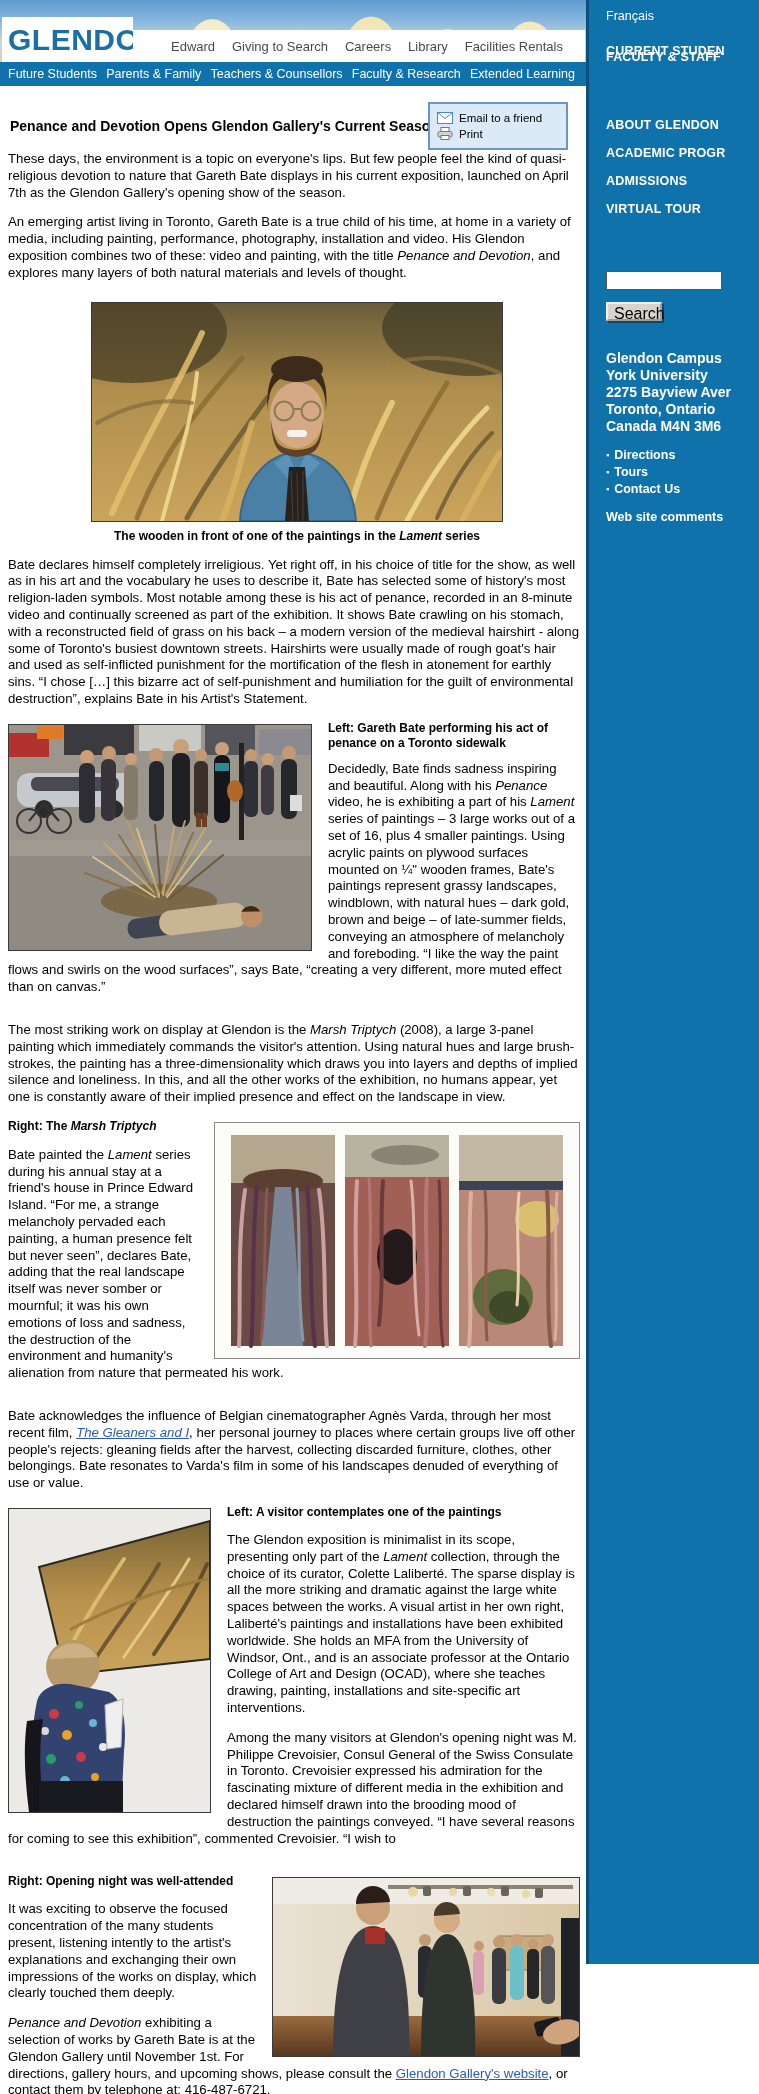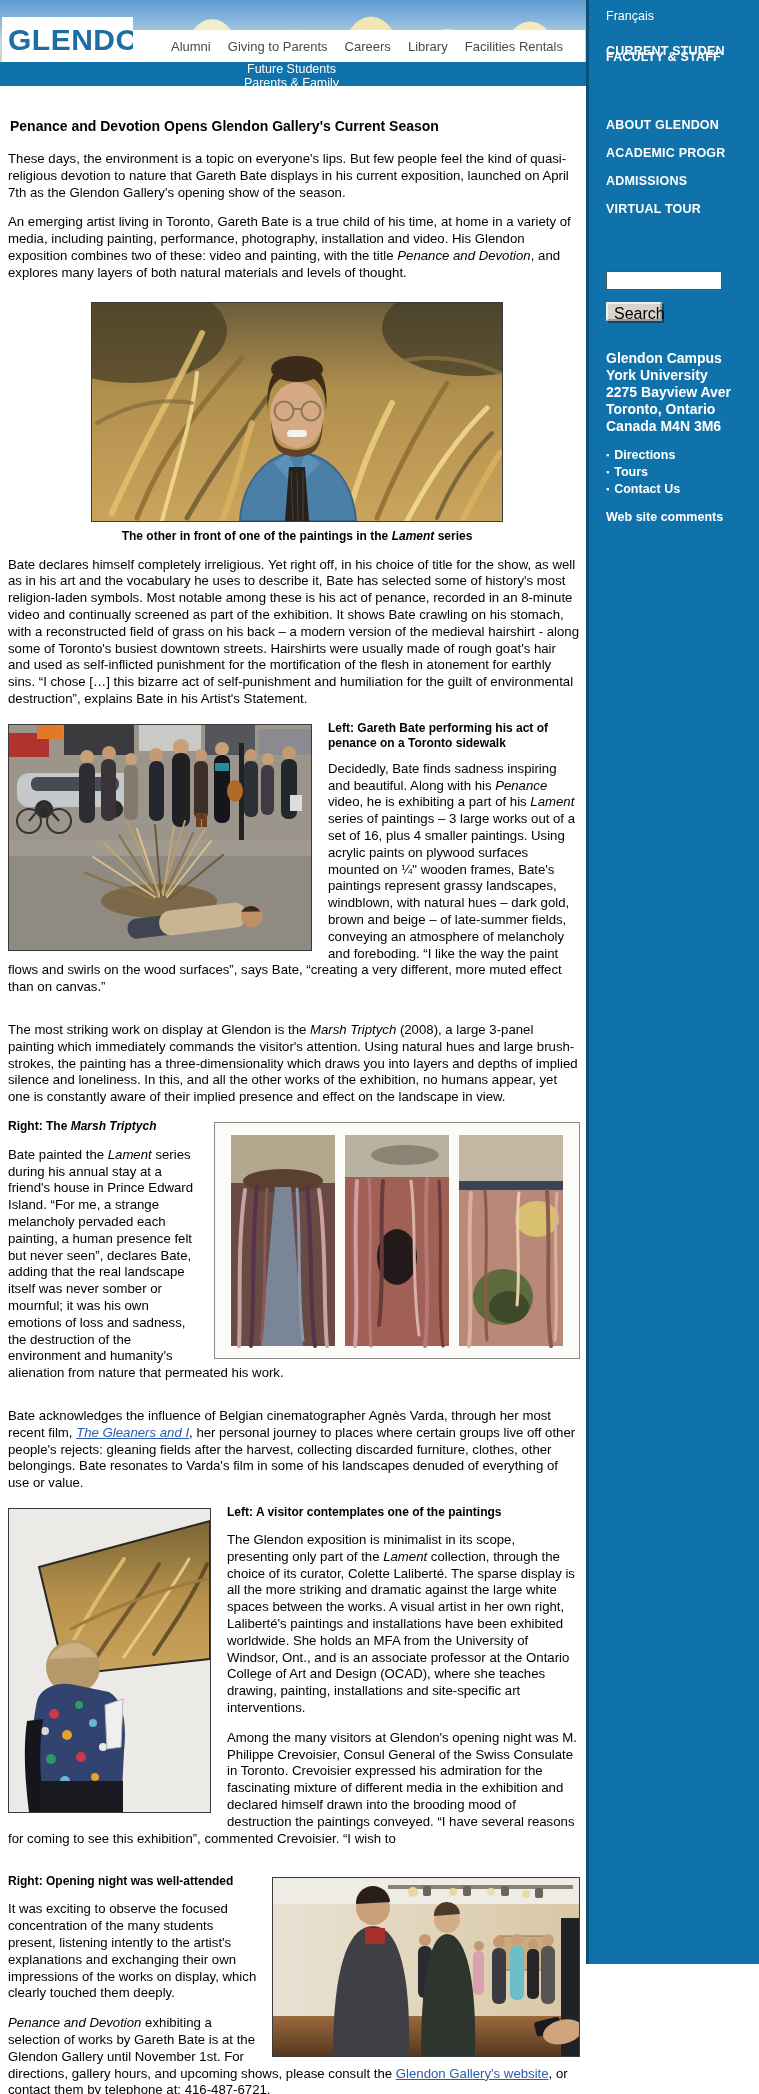--- a/index.html
+++ b/index.html
@@ -14,21 +14,21 @@
       radial-gradient(ellipse 44px 62px at 36% 92%, #f5eccb 0 60%, transparent 62%),
       radial-gradient(ellipse 42px 58px at 50% 105%, #e9dda2 0 60%, transparent 62%),
       radial-gradient(ellipse 46px 64px at 63% 90%, #f2e6b4 0 60%, transparent 62%),
       radial-gradient(ellipse 40px 56px at 76% 102%, #efe3ad 0 60%, transparent 62%),
       radial-gradient(ellipse 44px 60px at 90% 94%, #f4eac0 0 60%, transparent 62%),
       linear-gradient(180deg,#5f9cd0 0%,#8ab8de 35%,#cdd9d8 70%,#d8d2a8 100%);}
   .logo-box{position:absolute;left:2px;top:17px;width:131px;height:45px;background:#fff;display:flex;align-items:center;padding-left:6px;box-sizing:border-box;}
   .logo-box span{font-weight:bold;font-size:30px;letter-spacing:.5px;color:#1d6ea5;}
   .topnav{position:absolute;left:133px;top:30px;width:452px;height:32px;background:#fff;display:flex;align-items:center;justify-content:space-between;box-sizing:border-box;padding:0 22px 0 38px;}
   .topnav span{font-size:13px;color:#4a4a4a;white-space:nowrap;cursor:pointer;}
-  .mainnav{position:absolute;left:0;top:62px;width:589px;height:24px;background:#0f72aa;display:flex;align-items:center;justify-content:space-between;box-sizing:border-box;padding:0 14px 0 8px;flex-direction:column;}
+  .mainnav{position:absolute;left:0;top:62px;width:589px;height:24px;background:#0f72aa;display:flex;align-items:center;justify-content:space-between;box-sizing:border-box;padding:0 14px 0 8px;}
   .mainnav span{font-size:12.5px;color:#fff;white-space:nowrap;cursor:pointer;}
   
   .sidebar{position:absolute;left:586px;top:0;width:173px;height:1964px;background:#0f72aa;border-left:3px solid #0a5078;box-sizing:border-box;}
   .sb{position:absolute;left:17px;color:#fff;white-space:nowrap;}
   .sb.link{cursor:pointer;}
   .fr{top:9px;font-size:12.5px;}
   .aud{font-weight:bold;font-size:12.5px;letter-spacing:.2px;}
   .sec{font-weight:bold;font-size:12.5px;letter-spacing:.2px;}
   .search-input{position:absolute;left:17px;top:271px;width:108px;height:17px;border:1px solid #555;background:#fff;font-size:12px;padding:0 3px;}
   .search-btn{position:absolute;left:17px;top:302px;width:56px;height:19px;background:#d8d4cb;border:2px outset #f2f0ea;box-shadow:2px 2px 0 rgba(10,40,60,.55);font-size:16px;color:#000;font-family:"Liberation Sans",sans-serif;cursor:pointer;}
@@ -54,22 +54,22 @@
   .trip-caption{margin-top:0;}
 </style>
 </head>
 <body>
 
 <div class="banner">
   <div class="logo-box">
     <span>GLENDON</span>
   </div>
   <div class="topnav">
-    <span>Alumni</span>
-    <span>Giving to Parents</span>
+    <span>Edward</span>
+    <span>Giving to Search</span>
     <span>Careers</span>
     <span>Library</span>
     <span>Facilities Rentals</span>
   </div>
 </div>
 <div class="mainnav">
   <span>Future Students</span>
   <span>Parents &amp; Family</span>
   <span>Teachers &amp; Counsellors</span>
   <span>Faculty &amp; Research</span>
@@ -94,20 +94,37 @@
     <div>Canada M4N 3M6</div>
   </div>
   <div class="sb quick" style="top:447px">Directions</div>
   <div class="sb quick" style="top:464px">Tours</div>
   <div class="sb quick" style="top:481px">Contact Us</div>
   <div class="sb cmt" style="top:510px">Web site comments</div>
 </div>
 
 <div class="content">
 
+  <div class="actions">
+    <div class="row">
+      <svg width="16" height="12" viewBox="0 0 16 12">
+          <rect x="0.5" y="0.5" width="15" height="11" fill="#fff" stroke="#4a86c8"></rect>
+          <path d="M0.5,0.5 L8,6.5 L15.5,0.5" fill="none" stroke="#4a86c8"></path>
+        </svg>
+      <span>Email to a friend</span>
+    </div>
+    <div class="row">
+      <svg width="16" height="13" viewBox="0 0 16 13">
+          <rect x="4" y="0.5" width="8" height="4" fill="#fff" stroke="#777"></rect>
+          <rect x="1" y="4.5" width="14" height="5.5" rx="1.5" fill="#d2d2d2" stroke="#777"></rect>
+          <rect x="4" y="8.5" width="8" height="4" fill="#fff" stroke="#777"></rect>
+        </svg>
+      <span>Print</span>
+    </div>
+  </div>
 
   <h1>Penance and Devotion Opens Glendon Gallery's Current Season</h1>
 
   <p class="body"><span>These days, the environment is a topic on everyone's lips. But few people feel the kind of quasi-religious devotion to nature that Gareth Bate displays in his current exposition, launched on April 7th as the Glendon Gallery's opening show of the season.</span></p>
 
   <p class="body"><span>An emerging artist living in Toronto, Gareth Bate is a true child of his time, at home in a variety of media, including painting, performance, photography, installation and video. His Glendon exposition combines two of these: video and painting, with the title </span><span class="i">Penance and Devotion</span><span>, and explores many layers of both natural materials and levels of thought.</span></p>
 
   <figure class="fig1">
     <svg class="ph" width="410" height="218" viewBox="0 0 410 218">
       <defs>
@@ -144,21 +161,21 @@
         </g>
       <ellipse cx="205" cy="112" rx="27" ry="33" fill="#d4a983"></ellipse>
       <path d="M176,108 C172,70 190,56 205,56 C222,56 238,70 234,108 C234,84 226,72 205,72 C184,72 176,84 176,108 Z" fill="#3c2b1a"></path>
       <ellipse cx="205" cy="66" rx="26" ry="13" fill="#3c2b1a"></ellipse>
       <path d="M179,116 C180,146 186,152 205,154 C224,152 230,146 231,116 C228,140 224,146 205,147 C186,146 182,140 179,116 Z" fill="#5f4126"></path>
       <rect x="195" y="127" width="20" height="7" rx="3.5" fill="#f4f2ee"></rect>
       <circle cx="192" cy="108" r="9.5" fill="none" stroke="#8a7a5a" stroke-width="2"></circle>
       <circle cx="219" cy="108" r="9.5" fill="none" stroke="#8a7a5a" stroke-width="2"></circle>
       <line x1="201" y1="106" x2="210" y2="106" stroke="#8a7a5a" stroke-width="2"></line>
     </svg>
-    <figcaption class="cap cap-center"><span>The other in front of one of the paintings in the </span><span class="i">Lament</span><span> series</span></figcaption>
+    <figcaption class="cap cap-center"><span>The wooden in front of one of the paintings in the </span><span class="i">Lament</span><span> series</span></figcaption>
   </figure>
 
   <p class="body"><span>Bate declares himself completely irreligious. Yet right off, in his choice of title for the show, as well as in his art and the vocabulary he uses to describe it, Bate has selected some of history's most religion-laden symbols. Most notable among these is his act of penance, recorded in an 8-minute video and continually screened as part of the exhibition. It shows Bate crawling on his stomach, with a reconstructed field of grass on his back – a modern version of the medieval hairshirt - along some of Toronto's busiest downtown streets. Hairshirts were usually made of rough goat's hair and used as self-inflicted punishment for the mortification of the flesh in atonement for earthly sins. “I chose […] this bizarre act of self-punishment and humiliation for the guilt of environmental destruction”, explains Bate in his Artist's Statement.</span></p>
 
   <div class="sect">
     <svg class="ph fl" width="302" height="225" viewBox="0 0 302 225">
       <rect width="302" height="115" fill="#9b958c"></rect>
       <rect x="0" y="8" width="40" height="24" fill="#b23230"></rect>
       <rect x="28" y="0" width="26" height="14" fill="#e07a28"></rect>
       <rect x="55" y="0" width="70" height="30" fill="#3a3a3f"></rect>

